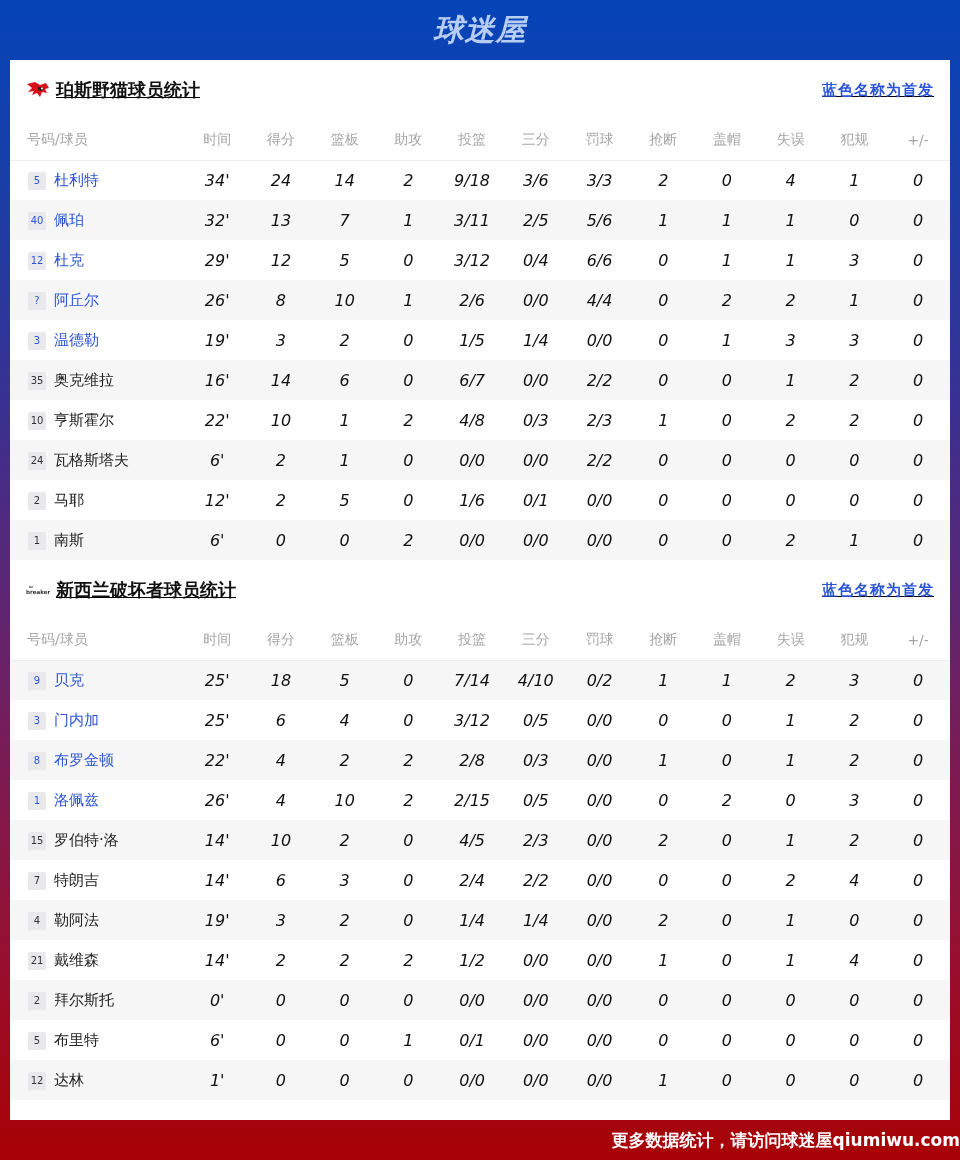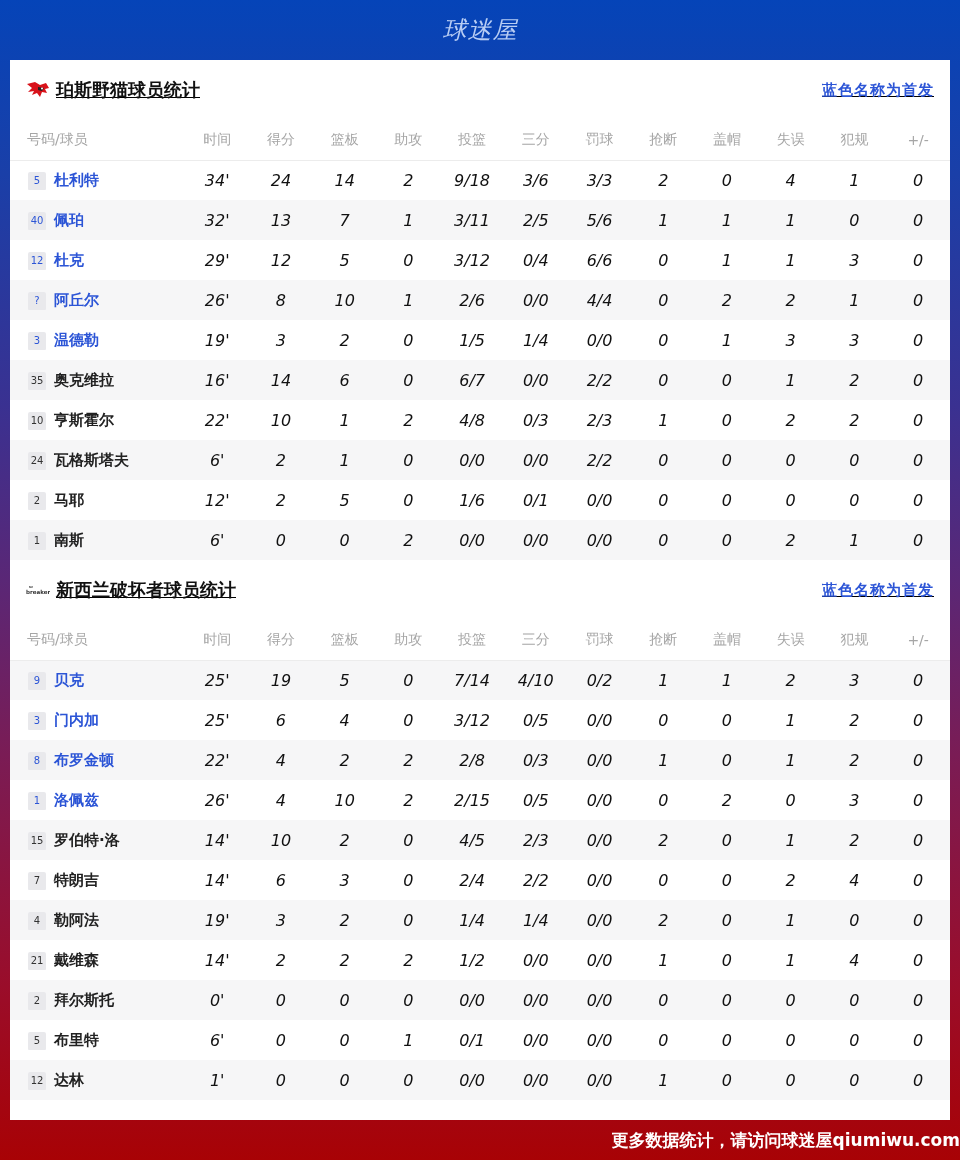--- a/index.html
+++ b/index.html
@@ -7,21 +7,21 @@
   body {
     font-family: "DejaVu Sans", "Liberation Sans", sans-serif;
     background: linear-gradient(180deg, #0544b8 0%, #1a3fa8 15%, #3a3191 35%, #5a2776 50%, #7a1c55 65%, #9a0d2a 85%, #a80205 100%);
     position: relative;
   }
   .top-logo {
     position: absolute; left: 0; top: 0; width: 960px; height: 60px;
     display: flex; align-items: center; justify-content: center;
   }
   .top-logo span {
-    color: #b8cdf4; font-size: 24px; font-weight: normal; letter-spacing: 1px;
+    color: #b8cdf4; font-size: 30px; font-weight: bold; letter-spacing: 1px;
     font-style: italic;
   }
   .card {
     position: absolute; left: 10px; top: 60px; width: 940px; height: 1060px;
     background: #ffffff;
   }
   .section-head {
     height: 60px; display: flex; align-items: center; justify-content: space-between;
     padding: 0 16px 0 16px;
     text-decoration: underline;
@@ -46,21 +46,21 @@
   }
   tr.alt td { background: #f6f6f7; }
   td.player-cell { text-align: left; padding-left: 18px; font-style: normal; }
   .jersey {
     display: inline-block; width: 18px; height: 18px; background: #e9e9ec;
     font-size: 10px; color: #333; text-align: center; line-height: 18px;
     vertical-align: middle; margin-right: 8px; font-style: normal;
     border-radius: 2px 2px 1px 1px;
   }
   .starter .jersey { color: #2c55d6; }
-  .pname { font-size: 15px; vertical-align: middle; color: #222; font-weight: bold; }
+  .pname { font-size: 15px; vertical-align: middle; color: #222; }
   .starter .pname { color: #2c55d6; }
   col.c-player { width: 172px; }
   col.c-stat { width: 62.5px; }
   .footer {
     position: absolute; left: 0; top: 1120px; width: 960px; height: 40px;
     display: flex; align-items: center; justify-content: flex-end;
     color: #ffffff; font-size: 17px; font-weight: bold;
   }
 </style>
 </head>
@@ -338,21 +338,21 @@
               <th class="">犯规</th>
               <th class="">+/-</th>
             </tr>
           </thead>
           <tbody>
             <tr class="alt starter">
               <td class="player-cell">
         <span class="jersey">9</span><span class="pname">贝克</span>
       </td>
               <td>25'</td>
-              <td>19</td>
+              <td>18</td>
               <td>5</td>
               <td>0</td>
               <td>7/14</td>
               <td>4/10</td>
               <td>0/2</td>
               <td>1</td>
               <td>1</td>
               <td>2</td>
               <td>3</td>
               <td>0</td>

